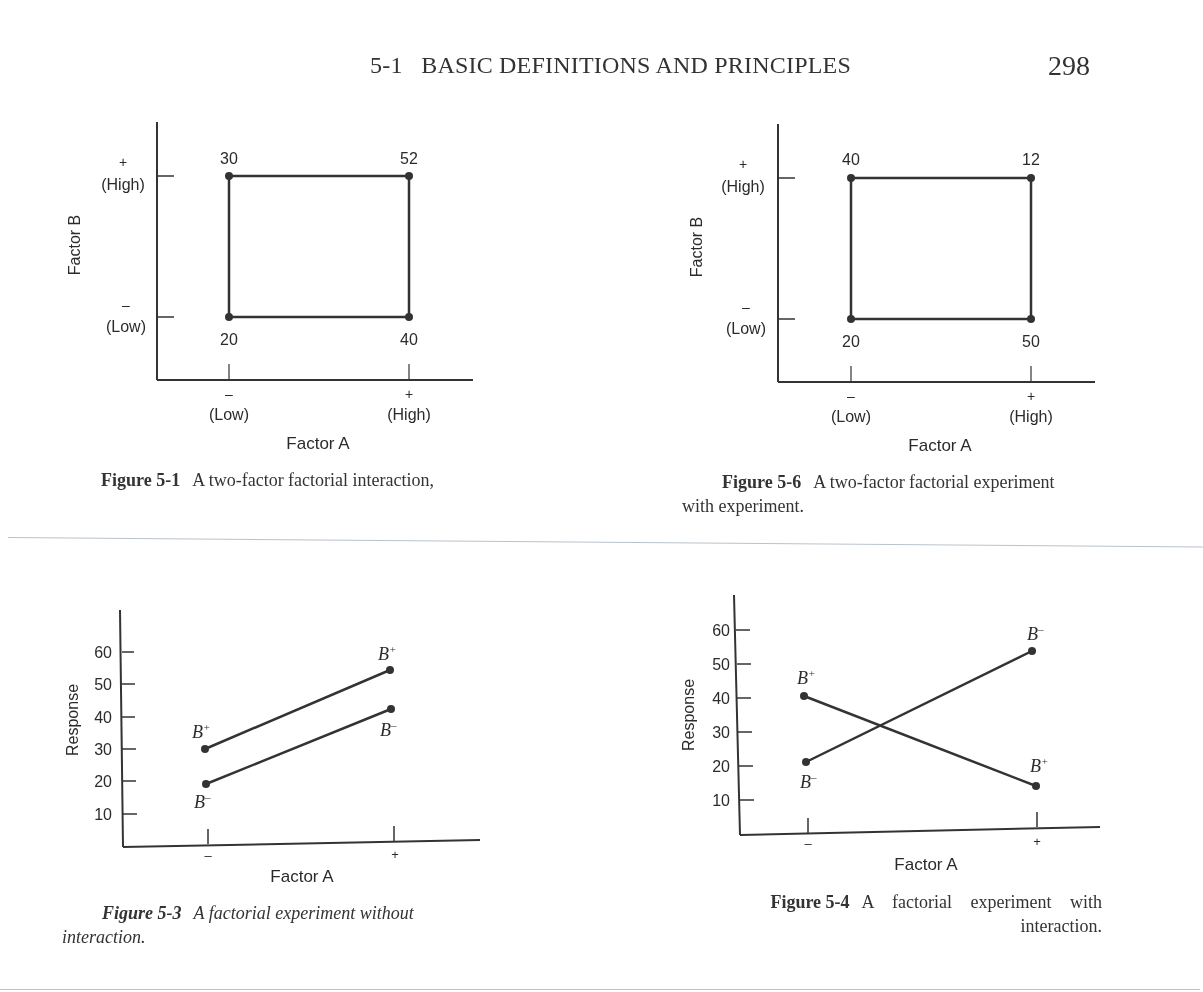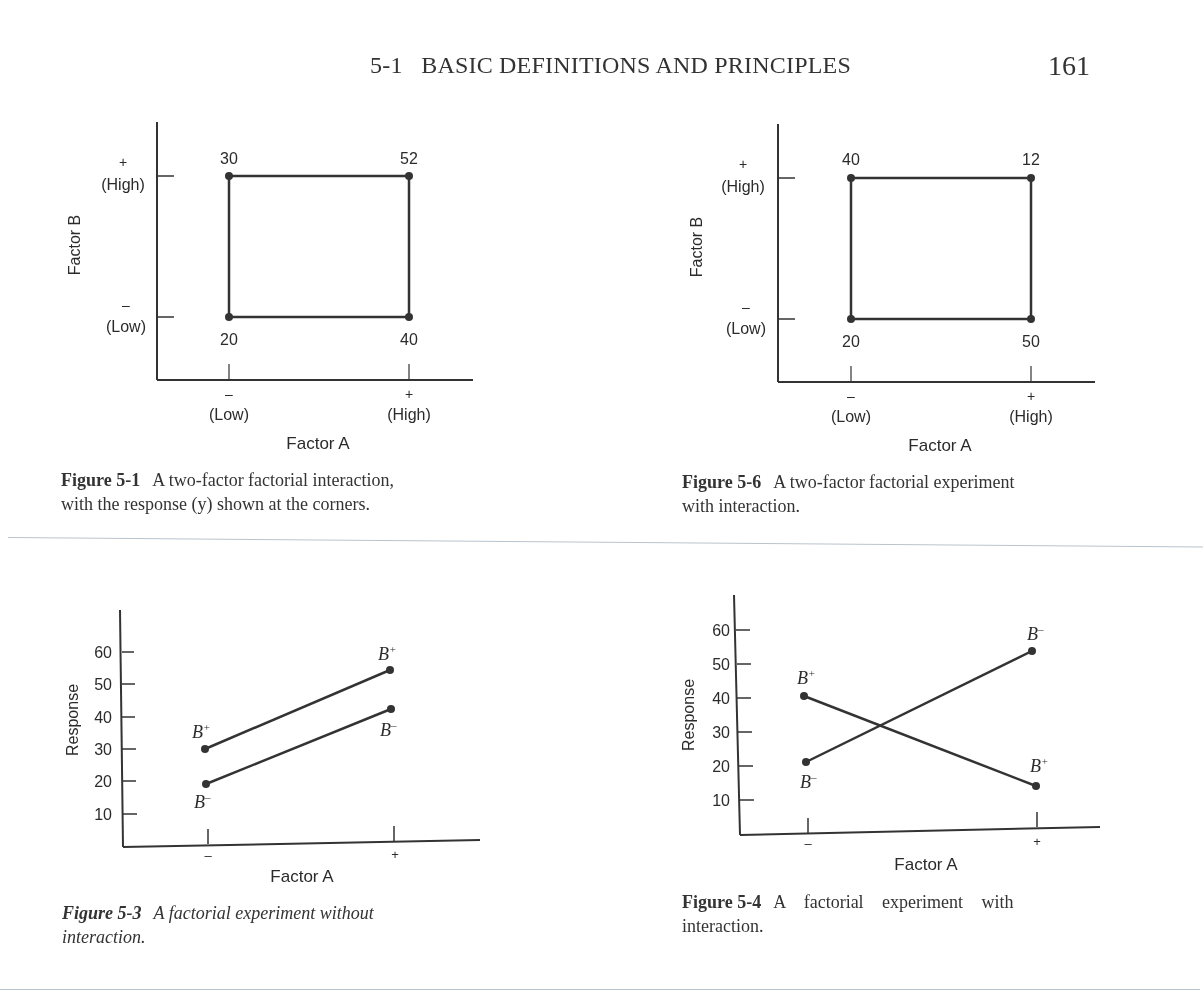--- a/index.html
+++ b/index.html
@@ -4,28 +4,28 @@
 <style>
   html, body { margin:0; padding:0; background:#ffffff; }
   body { width:1203px; height:992px; position:relative; overflow:hidden; font-family:"Liberation Sans", sans-serif; color:#2a2a2a; }
   .hdr { position:absolute; top:52px; font-family:"Liberation Serif", serif; color:#333; }
   .hdr-title { left:370px; font-size:24px; letter-spacing:0.2px; }
   .hdr-page { left:1048px; font-size:28px; top:50px; }
   .fig { position:absolute; }
   svg text { font-family:"Liberation Sans", sans-serif; fill:#2b2b2b; }
   svg .serif { font-family:"Liberation Serif", serif; font-style:italic; }
   .cap { position:absolute; font-family:"Liberation Serif", serif; font-size:18px; line-height:24px; color:#333; }
-  .cap b { font-weight:bold; margin-right:12px; }
+  .cap b { font-weight:bold; margin-right:12px;margin-left:40px; }
   .rule { position:absolute; height:1px; background:#b9c3cc; }
 </style>
 </head>
 <body>
 
 <div class="hdr hdr-title" style="white-space:pre;">5-1   BASIC DEFINITIONS AND PRINCIPLES</div>
-<div class="hdr hdr-page">161</div>
+<div class="hdr hdr-page">298</div>
 
 <svg class="fig" style="left:50px;top:110px;" width="450" height="350">
   <line x1="107" y1="12" x2="107" y2="270" stroke="#333" stroke-width="2"></line>
   <line x1="107" y1="270" x2="423" y2="270" stroke="#333" stroke-width="2"></line>
   <line x1="107" y1="66" x2="124" y2="66" stroke="#333" stroke-width="1.5"></line>
   <line x1="107" y1="207" x2="124" y2="207" stroke="#333" stroke-width="1.5"></line>
   <line x1="179" y1="254" x2="179" y2="270" stroke="#333" stroke-width="1.2"></line>
   <line x1="359" y1="254" x2="359" y2="270" stroke="#333" stroke-width="1.2"></line>
   <rect x="179" y="66" width="180" height="141" fill="none" stroke="#333" stroke-width="2.5"></rect>
   <circle cx="179" cy="66" r="4" fill="#333"></circle>
@@ -42,21 +42,20 @@
   <text x="76" y="222" font-size="16" text-anchor="middle">(Low)</text>
   <text transform="translate(30,135) rotate(-90)" font-size="16" text-anchor="middle"><tspan>Factor B</tspan></text>
   <text x="179" y="289" font-size="14" text-anchor="middle">–</text>
   <text x="359" y="289" font-size="14" text-anchor="middle">+</text>
   <text x="179" y="310" font-size="16" text-anchor="middle">(Low)</text>
   <text x="359" y="310" font-size="16" text-anchor="middle">(High)</text>
   <text x="268" y="339" font-size="17" text-anchor="middle">Factor A</text>
 </svg>
 <div class="cap" style="left:61px;top:468px;width:430px;">
   <b>Figure 5-1</b><span>A two-factor factorial interaction,</span><br>
-  <span>with the response (y) shown at the corners.</span>
 </div>
 
 <svg class="fig" style="left:670px;top:110px;" width="450" height="350">
   <line x1="108" y1="14" x2="108" y2="272" stroke="#333" stroke-width="2"></line>
   <line x1="108" y1="272" x2="425" y2="272" stroke="#333" stroke-width="2"></line>
   <line x1="108" y1="68" x2="125" y2="68" stroke="#333" stroke-width="1.5"></line>
   <line x1="108" y1="209" x2="125" y2="209" stroke="#333" stroke-width="1.5"></line>
   <line x1="181" y1="256" x2="181" y2="272" stroke="#333" stroke-width="1.2"></line>
   <line x1="361" y1="256" x2="361" y2="272" stroke="#333" stroke-width="1.2"></line>
   <rect x="181" y="68" width="180" height="141" fill="none" stroke="#333" stroke-width="2.5"></rect>
@@ -74,21 +73,21 @@
   <text x="76" y="224" font-size="16" text-anchor="middle">(Low)</text>
   <text transform="translate(32,137) rotate(-90)" font-size="16" text-anchor="middle"><tspan>Factor B</tspan></text>
   <text x="181" y="291" font-size="14" text-anchor="middle">–</text>
   <text x="361" y="291" font-size="14" text-anchor="middle">+</text>
   <text x="181" y="312" font-size="16" text-anchor="middle">(Low)</text>
   <text x="361" y="312" font-size="16" text-anchor="middle">(High)</text>
   <text x="270" y="341" font-size="17" text-anchor="middle">Factor A</text>
 </svg>
 <div class="cap" style="left:682px;top:470px;width:430px;">
   <b>Figure 5-6</b><span>A two-factor factorial experiment</span><br>
-  <span>with interaction.</span>
+  <span>with experiment.</span>
 </div>
 
 <div class="rule" style="left:8px;top:537px;width:1195px;transform:rotate(0.45deg);transform-origin:left;"></div>
 <div class="rule" style="left:0;top:989px;width:1200px;"></div>
 
 <svg class="fig" style="left:50px;top:600px;" width="450" height="300">
   <line x1="70" y1="10" x2="73" y2="247" stroke="#333" stroke-width="2"></line>
   <line x1="73" y1="247" x2="430" y2="240" stroke="#333" stroke-width="2"></line>
   <g stroke="#333" stroke-width="1.5">
     <line x1="72" y1="52" x2="84" y2="52"></line>
@@ -153,16 +152,16 @@
   <circle cx="136" cy="172" r="4" fill="#333"></circle>
     <circle cx="362" cy="61" r="4" fill="#333"></circle>
   <text x="127" y="94" font-size="18" class="serif"><tspan>B</tspan><tspan dy="-7" font-size="11">+</tspan></text>
   <text x="130" y="198" font-size="18" class="serif"><tspan>B</tspan><tspan dy="-7" font-size="11">–</tspan></text>
   <text x="357" y="50" font-size="18" class="serif"><tspan>B</tspan><tspan dy="-7" font-size="11">–</tspan></text>
   <text x="360" y="182" font-size="18" class="serif"><tspan>B</tspan><tspan dy="-7" font-size="11">+</tspan></text>
   <text x="138" y="258" font-size="13" text-anchor="middle">–</text>
   <text x="367" y="256" font-size="13" text-anchor="middle">+</text>
   <text x="256" y="280" font-size="17" text-anchor="middle">Factor A</text>
 </svg>
-<div class="cap" style="left:682px;top:890px;width:420px;">
+<div class="cap" style="left:682px;top:890px;width:420px;text-align:right;">
   <b>Figure 5-4</b><span style="word-spacing:14px;">A factorial experiment with</span><br>
   <span>interaction.</span>
 </div>
 
 </body></html>

